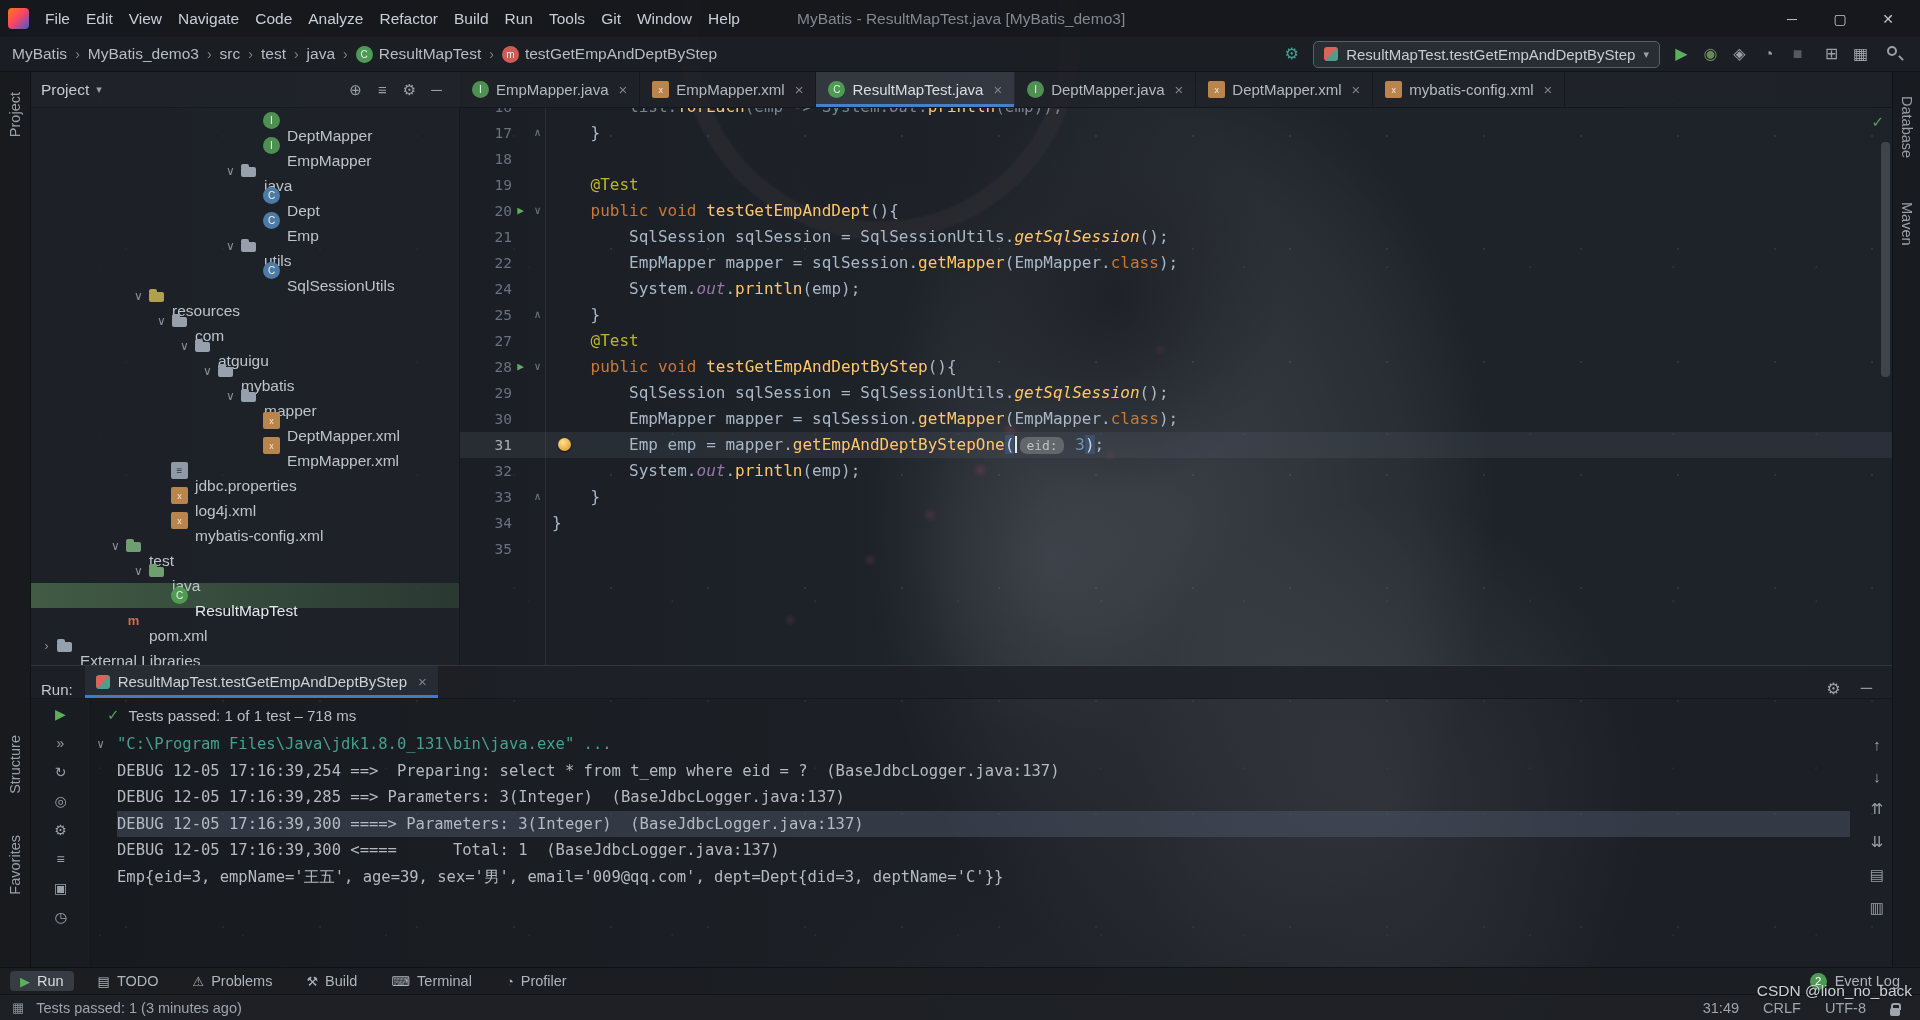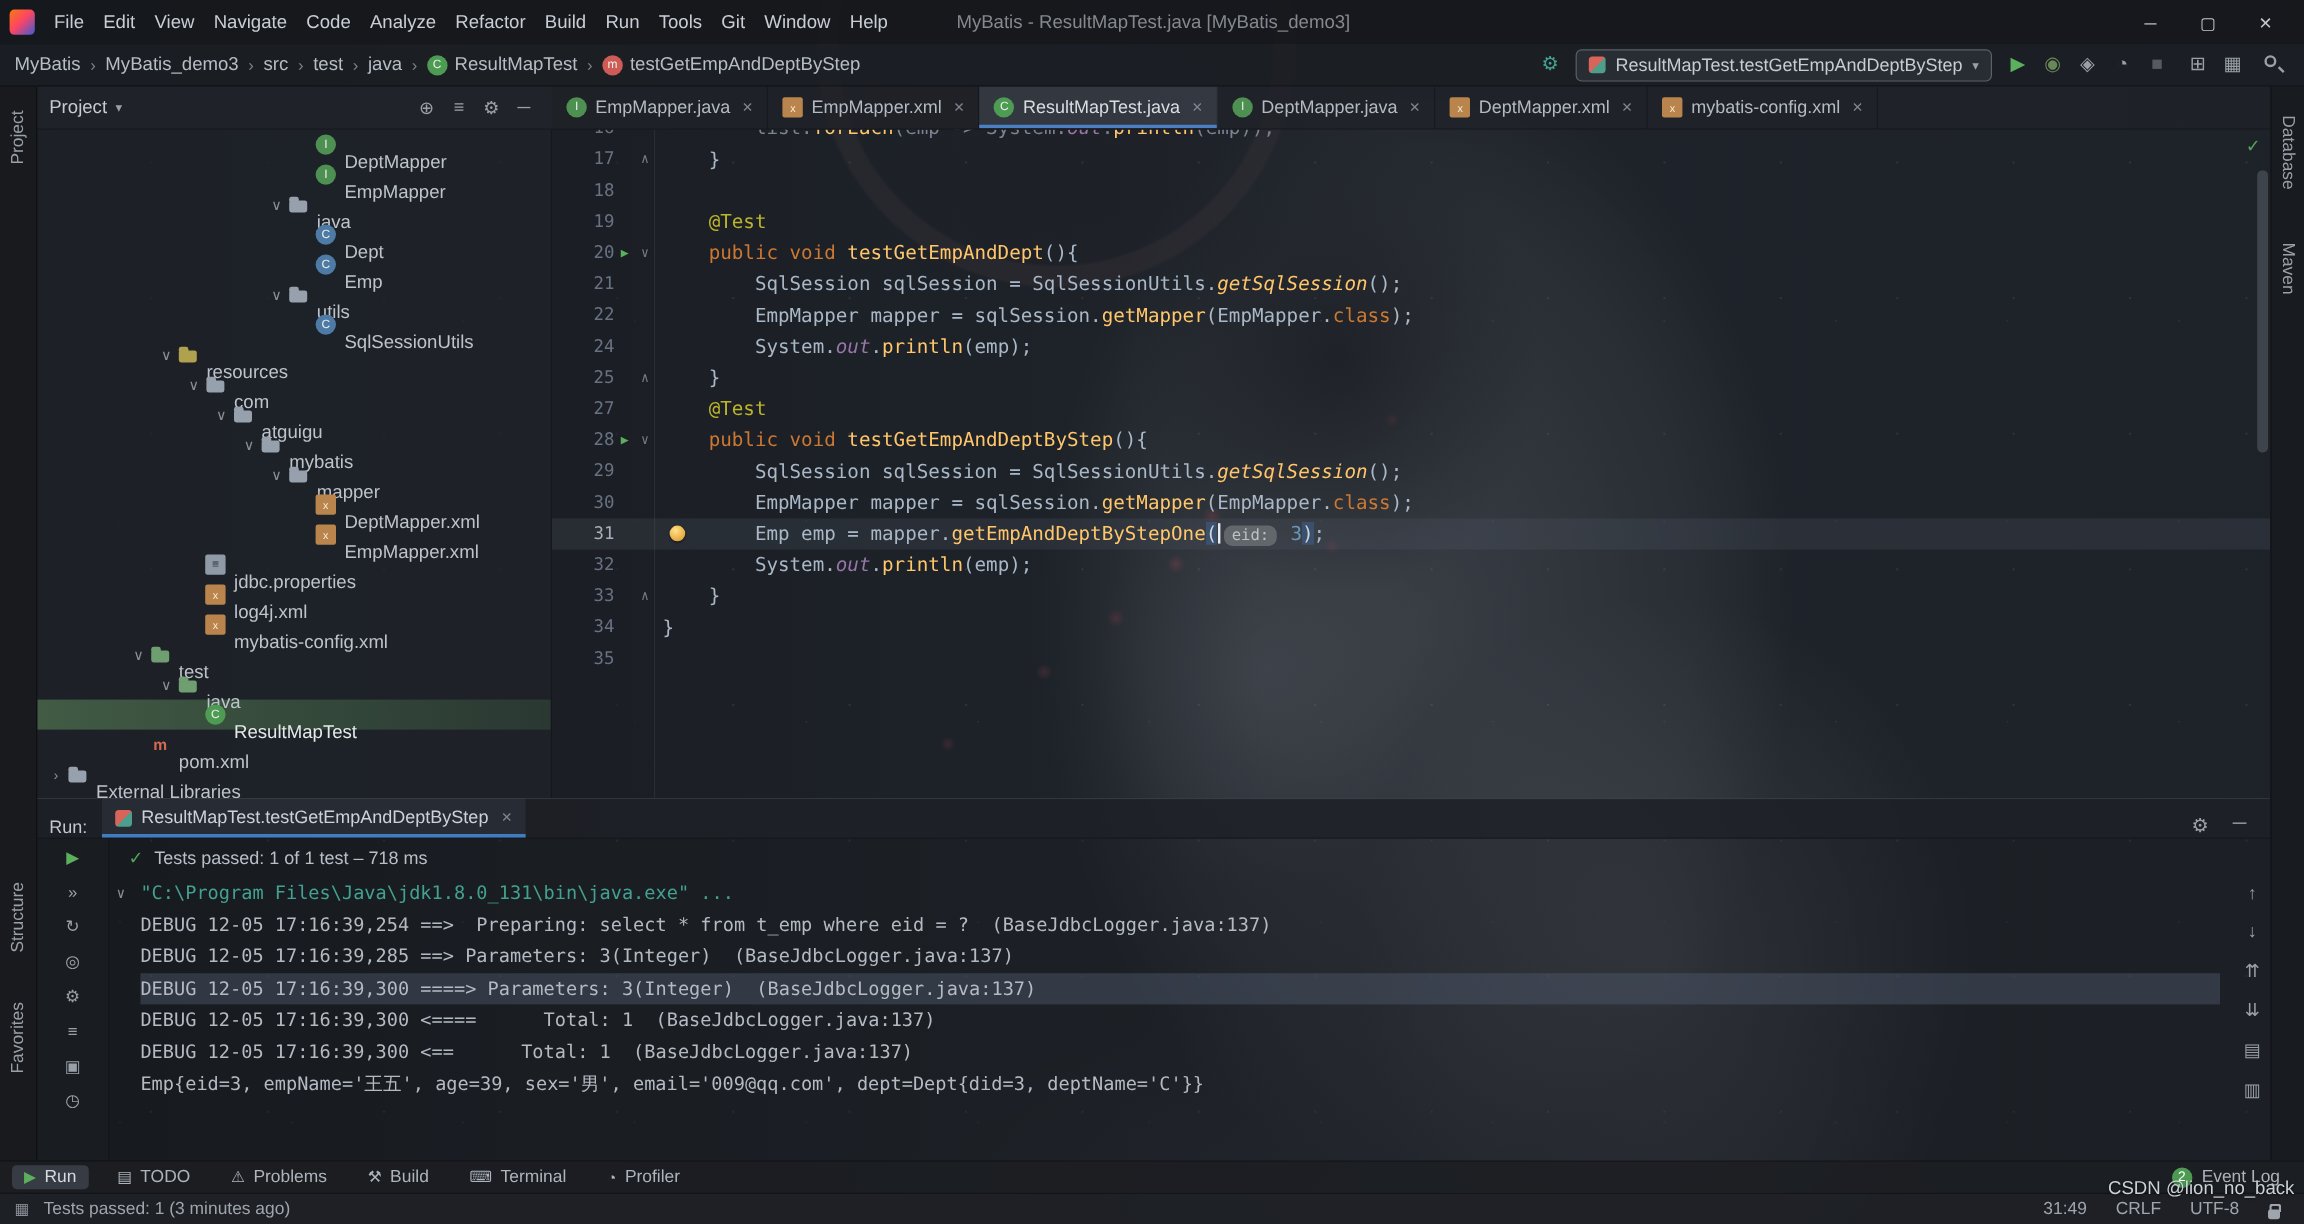--- a/index.html
+++ b/index.html
@@ -552,21 +552,20 @@
     <div class="run-status-row">
       <span class="check">✓</span>
       <span>Tests passed: 1 of 1 test – 718 ms</span>
     </div>
     <div class="console">
         <div class="con-line path"><span class="con-chev">∨</span><span class="con-text">"C:\Program Files\Java\jdk1.8.0_131\bin\java.exe" ...</span></div>
         <div class="con-line log"><span class="con-text">DEBUG 12-05 17:16:39,254 ==&gt;  Preparing: select * from t_emp where eid = ?  (BaseJdbcLogger.java:137)</span></div>
         <div class="con-line log"><span class="con-text">DEBUG 12-05 17:16:39,285 ==&gt; Parameters: 3(Integer)  (BaseJdbcLogger.java:137)</span></div>
         <div class="con-line log hl"><span class="con-text">DEBUG 12-05 17:16:39,300 ====&gt; Parameters: 3(Integer)  (BaseJdbcLogger.java:137)</span></div>
         <div class="con-line log"><span class="con-text">DEBUG 12-05 17:16:39,300 &lt;====      Total: 1  (BaseJdbcLogger.java:137)</span></div>
-        <div class="con-line log"><span class="con-text">DEBUG 12-05 17:16:39,300 &lt;==      Total: 1  (BaseJdbcLogger.java:137)</span></div>
         <div class="con-line log"><span class="con-text">Emp{eid=3, empName='王五', age=39, sex='男', email='009@qq.com', dept=Dept{did=3, deptName='C'}}</span></div>
       </div>
     <div class="con-right">
         <span>↑</span>
         <span>↓</span>
         <span>⇈</span>
         <span>⇊</span>
         <span>▤</span>
         <span>▥</span>
       </div>

